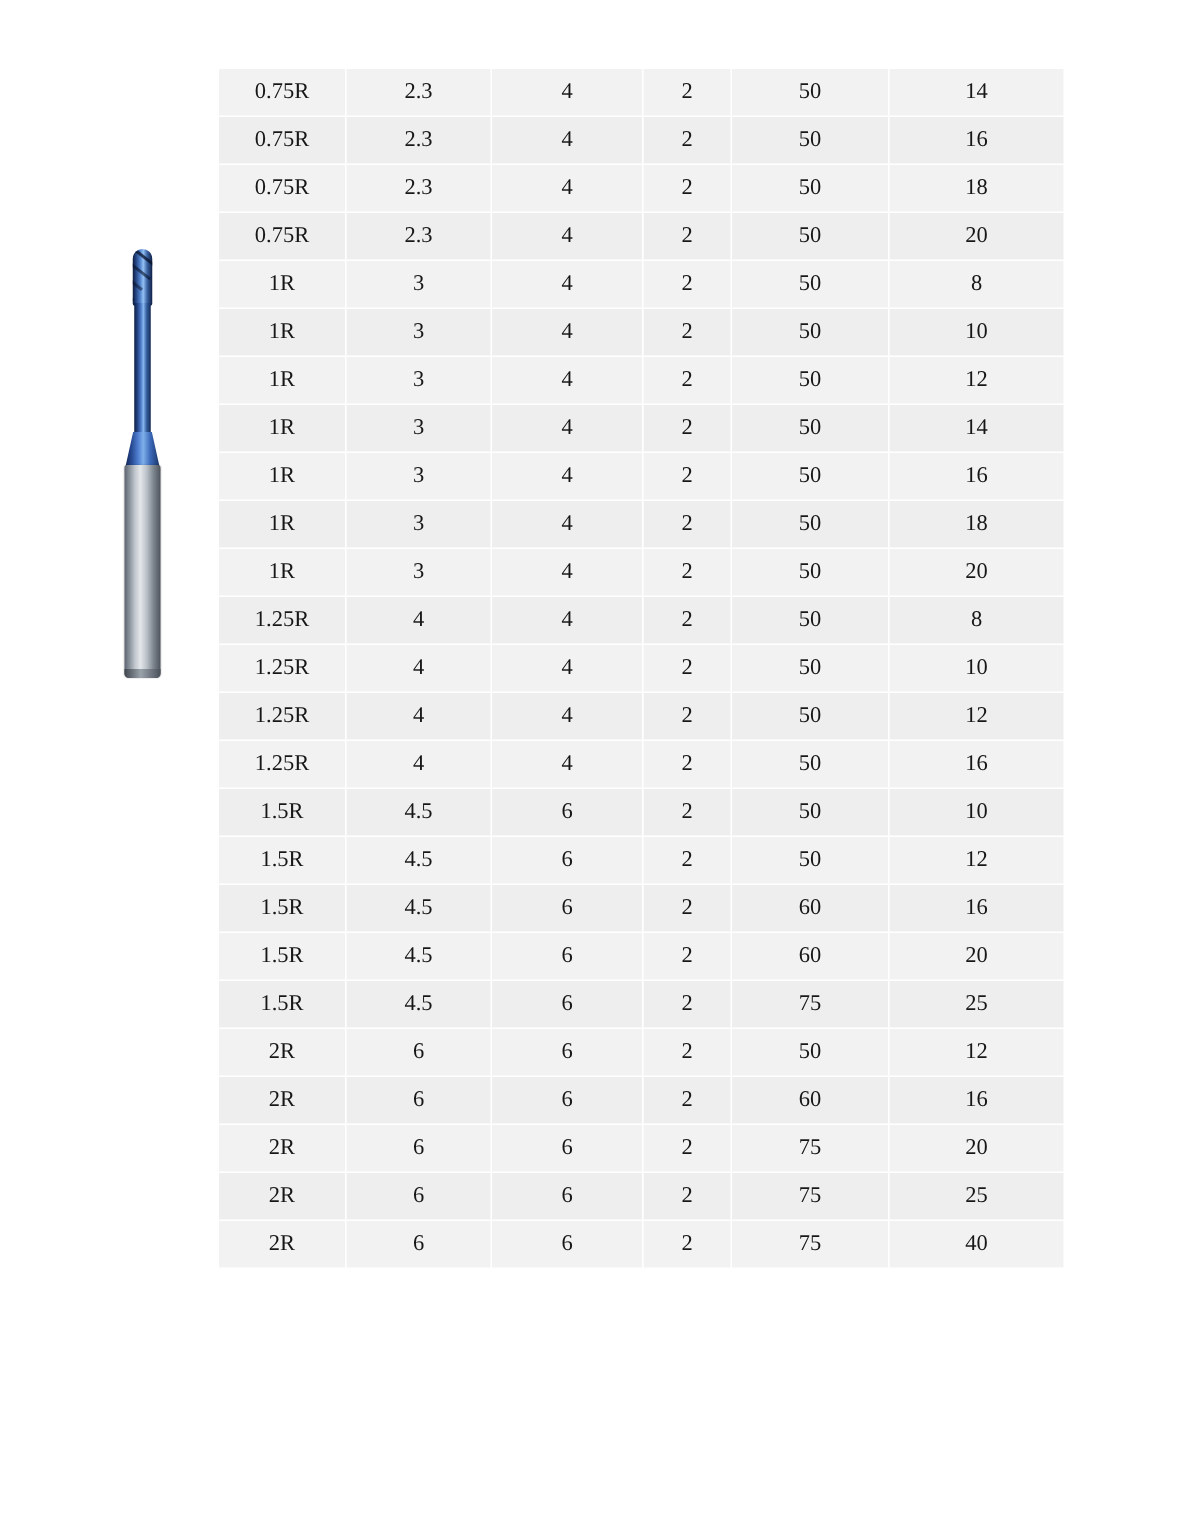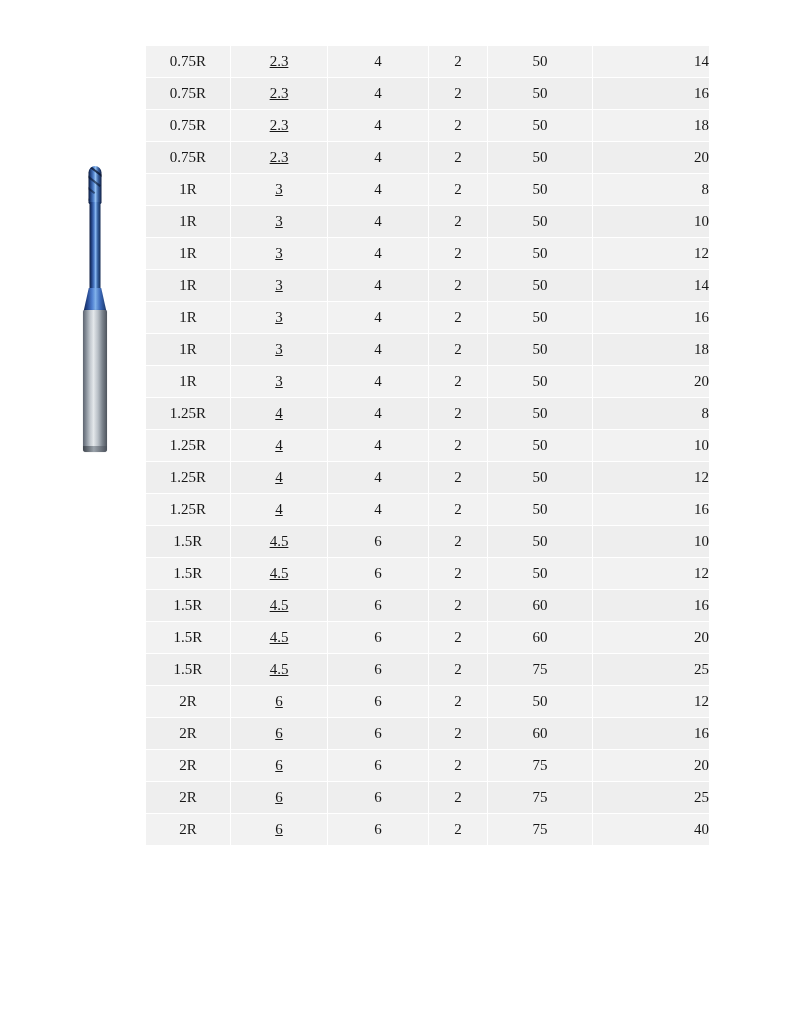--- a/index.html
+++ b/index.html
@@ -138,25 +138,25 @@
     background: #f2f2f2;
     padding: 0;
   }
   table.spec-table tr:nth-child(odd) td {
     background: #f2f2f2;
   }
   table.spec-table tr:nth-child(even) td {
     background: #eeeeee;
   }
   table.spec-table td.c0 { width: 84px; }
-  table.spec-table td.c1 { width: 96px; text-decoration: underline; }
+  table.spec-table td.c1 { width: 96px; }
   table.spec-table td.c2 { width: 100px; }
   table.spec-table td.c3 { width: 58px; }
   table.spec-table td.c4 { width: 104px; margin-top: 12px; }
-  table.spec-table td.c5 { width: 116px; text-align: right; }
+  table.spec-table td.c5 { width: 116px; }
 </style>
 </head>
 <body>
 
 <div class="product-figure">
   <div class="tool">
     <div class="tip-highlight"></div>
     <div class="flute"></div>
     <div class="neck"></div>
     <div class="taper"></div>

